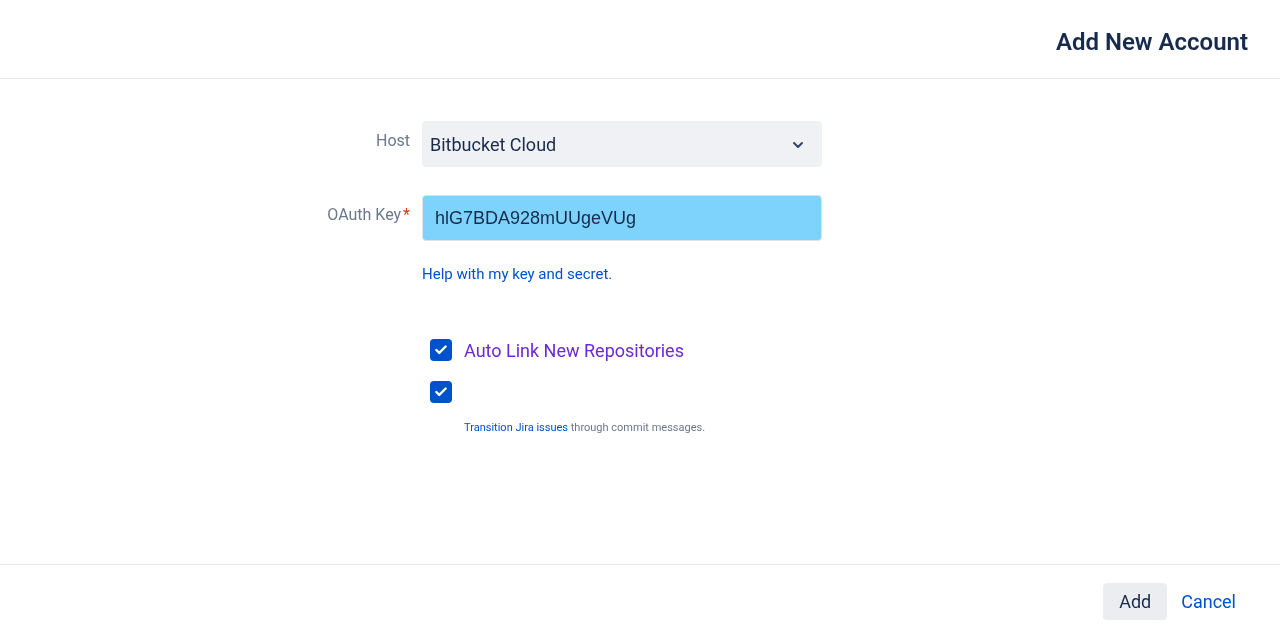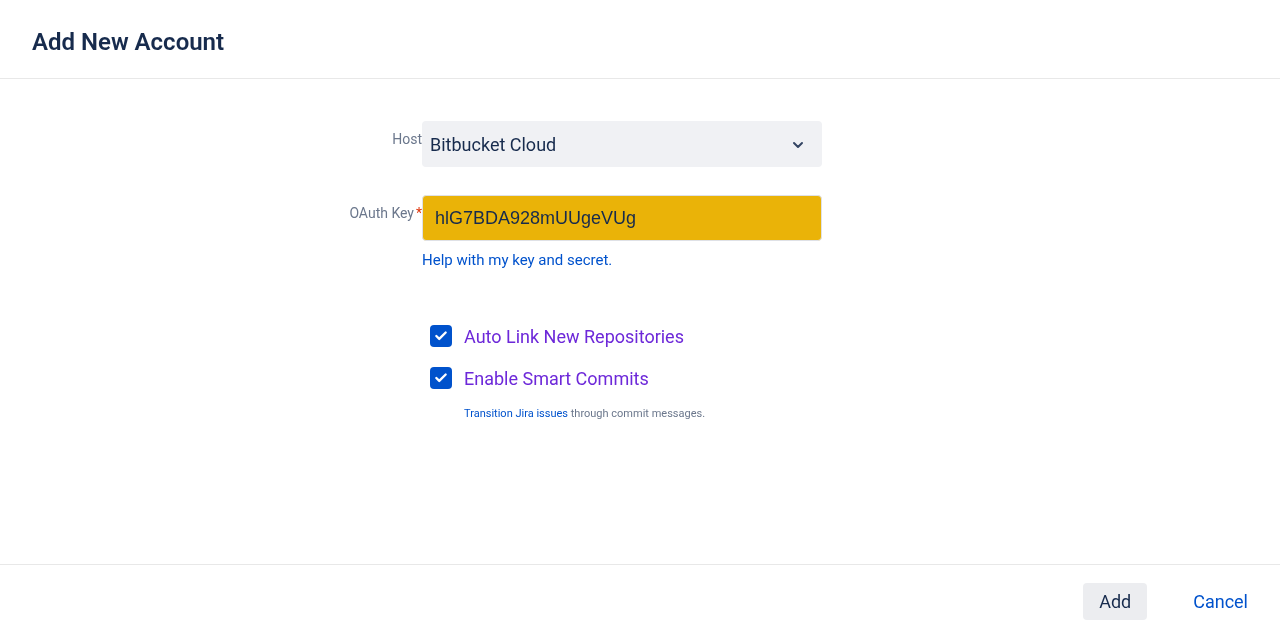--- a/index.html
+++ b/index.html
@@ -11,40 +11,41 @@
       font-family: -apple-system, BlinkMacSystemFont, "Segoe UI", Roboto, Helvetica, Arial, sans-serif;
       background: #ffffff;
       color: #172b4d;
       width: 1280px;
       height: 638px;
       position: relative;
     }
     .header {
       padding: 28px 32px 22px 32px;
       border-bottom: 1px solid #e8e8e8;
+      text-align: right;
     }
     .header h1 {
       font-size: 24px;
       font-weight: 600;
       color: #172b4d;
     }
     .form-area {
       padding-top: 42px;
     }
     .form-row {
       display: flex;
       align-items: flex-start;
       margin-bottom: 28px;
     }
     .label-col {
       width: 422px;
       text-align: right;
-      padding-right: 0;
+      padding-right: 12px;
       padding-top: 10px;
-      font-size: 14px;
+      font-size: 16px;
       color: #6b778c;
       flex-shrink: 0;
     }
     .required-star {
       color: #de350b;
       margin-left: 2px;
     }
     .field-col {
       width: 400px;
     }
@@ -71,25 +72,25 @@
       color: #344563;
     }
     .text-input {
       width: 400px;
       height: 46px;
       border: 1px solid #dfe1e6;
       border-radius: 4px;
       padding: 0 12px;
       font-size: 18px;
       color: #172b4d;
-      background: #eab308;
+      background: #7dd3fc;
     }
     .help-link {
       display: inline-block;
-      margin-top: 10px;
+      margin-top: 24px;
       font-size: 15px;
       color: #0052cc;
       text-decoration: none;
       cursor: pointer;
     }
     .checkbox-row {
       display: flex;
       align-items: center;
       margin-left: 430px;
       margin-bottom: 20px;
@@ -126,25 +127,24 @@
       color: #0052cc;
       text-decoration: none;
       cursor: pointer;
     }
     .footer {
       position: absolute;
       bottom: 0;
       left: 0;
       right: 0;
       border-top: 1px solid #e8e8e8;
-      padding: 18px 32px;
+      padding: 18px 44px;
       display: flex;
       justify-content: flex-end;
       align-items: center;
-      gap: 32px;
     }
     .btn {
       font-size: 18px;
       padding: 8px 16px;
       border-radius: 4px;
       border: none;
       cursor: pointer;
       font-family: inherit;
     }
     .btn-primary {
@@ -202,21 +202,20 @@
     </div>
     <span class="checkbox-label">Auto Link New Repositories</span>
   </div>
 
   <div class="checkbox-row">
     <div class="checkbox">
       <svg viewBox="0 0 24 24" fill="none" stroke="currentColor" stroke-width="4" stroke-linecap="round" stroke-linejoin="round">
           <polyline points="20 6 9 17 4 12"></polyline>
         </svg>
     </div>
-    <span class="checkbox-label">Enable Smart Commits</span>
   </div>
 
   <div class="hint-line">
     <a>Transition Jira issues</a><span> through commit messages.</span>
   </div>
 
 </div>
 
 <div class="footer">
   <button class="btn btn-primary">Add</button>

